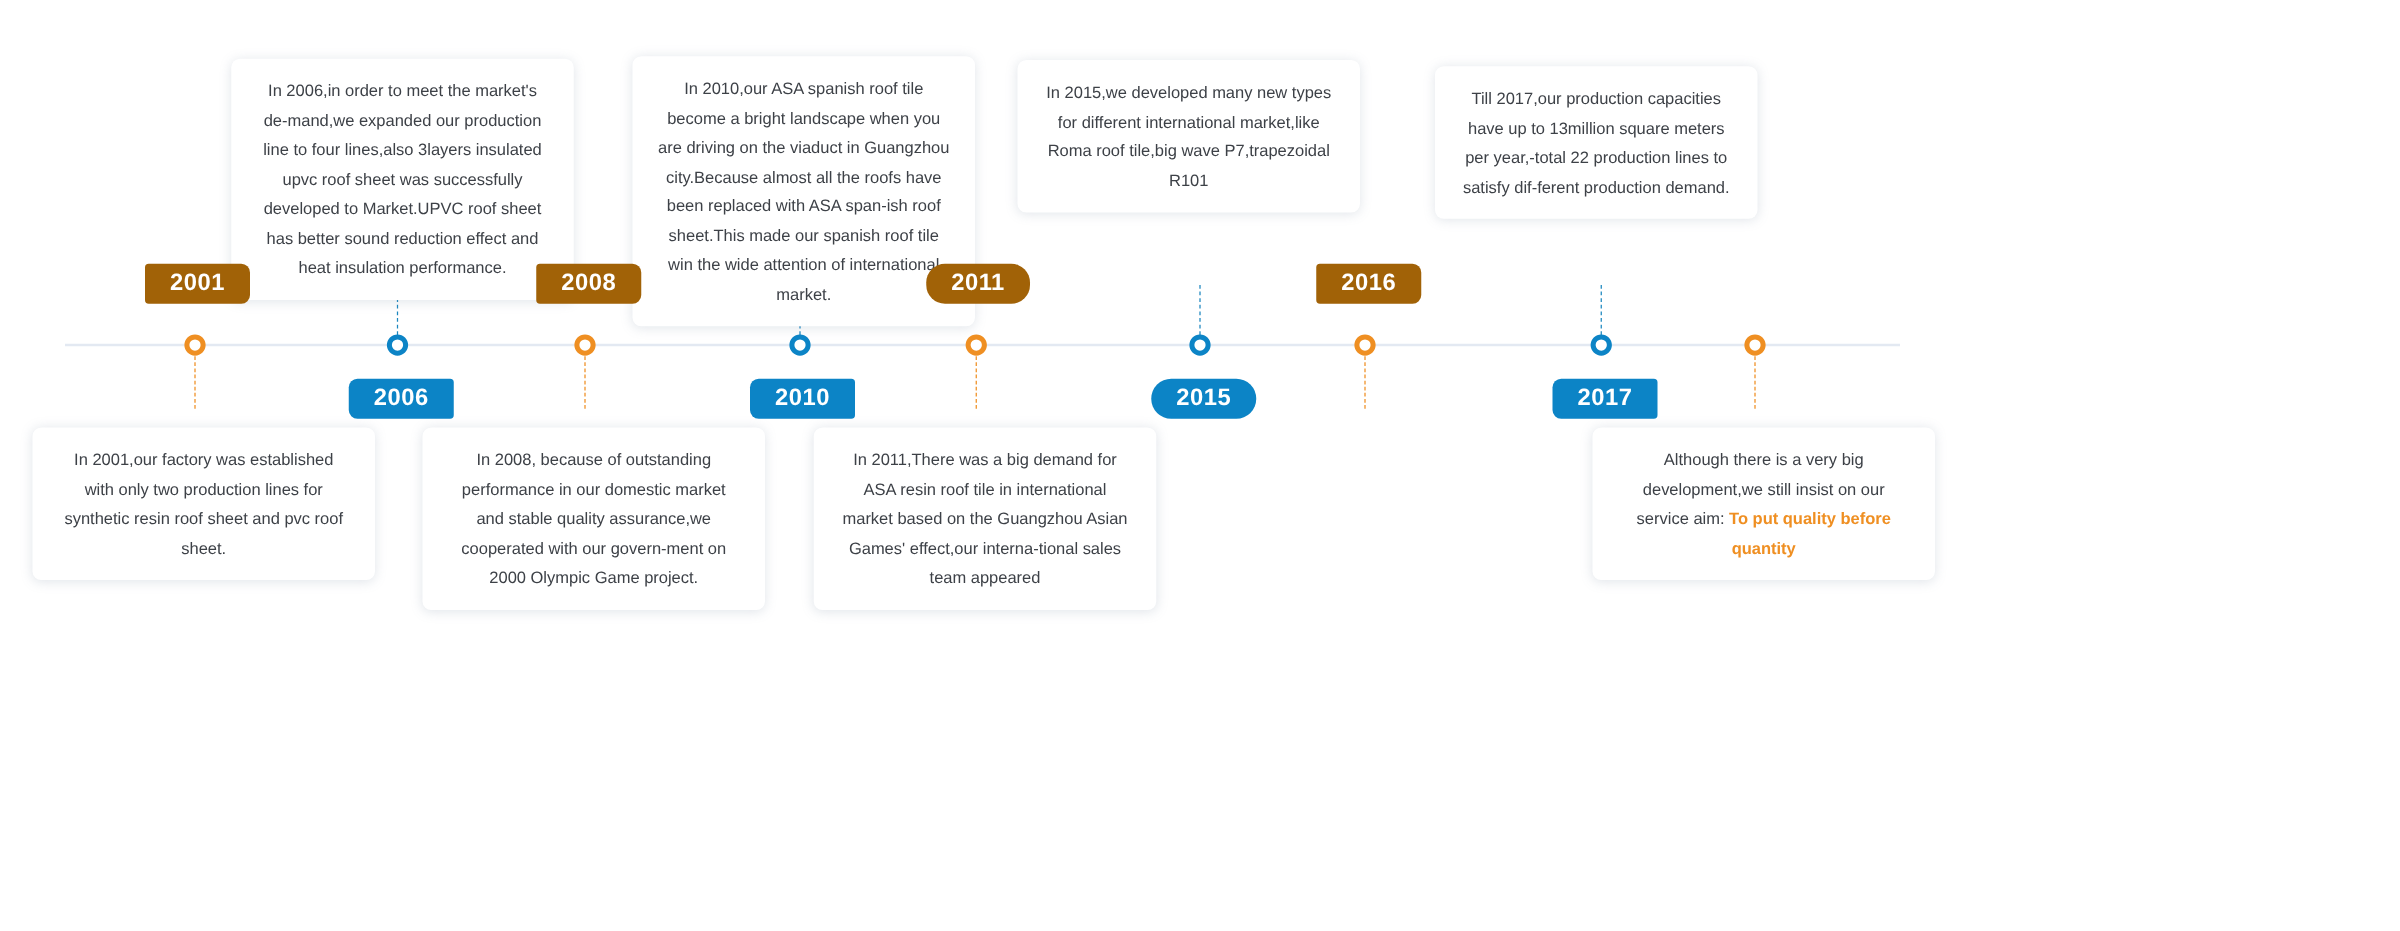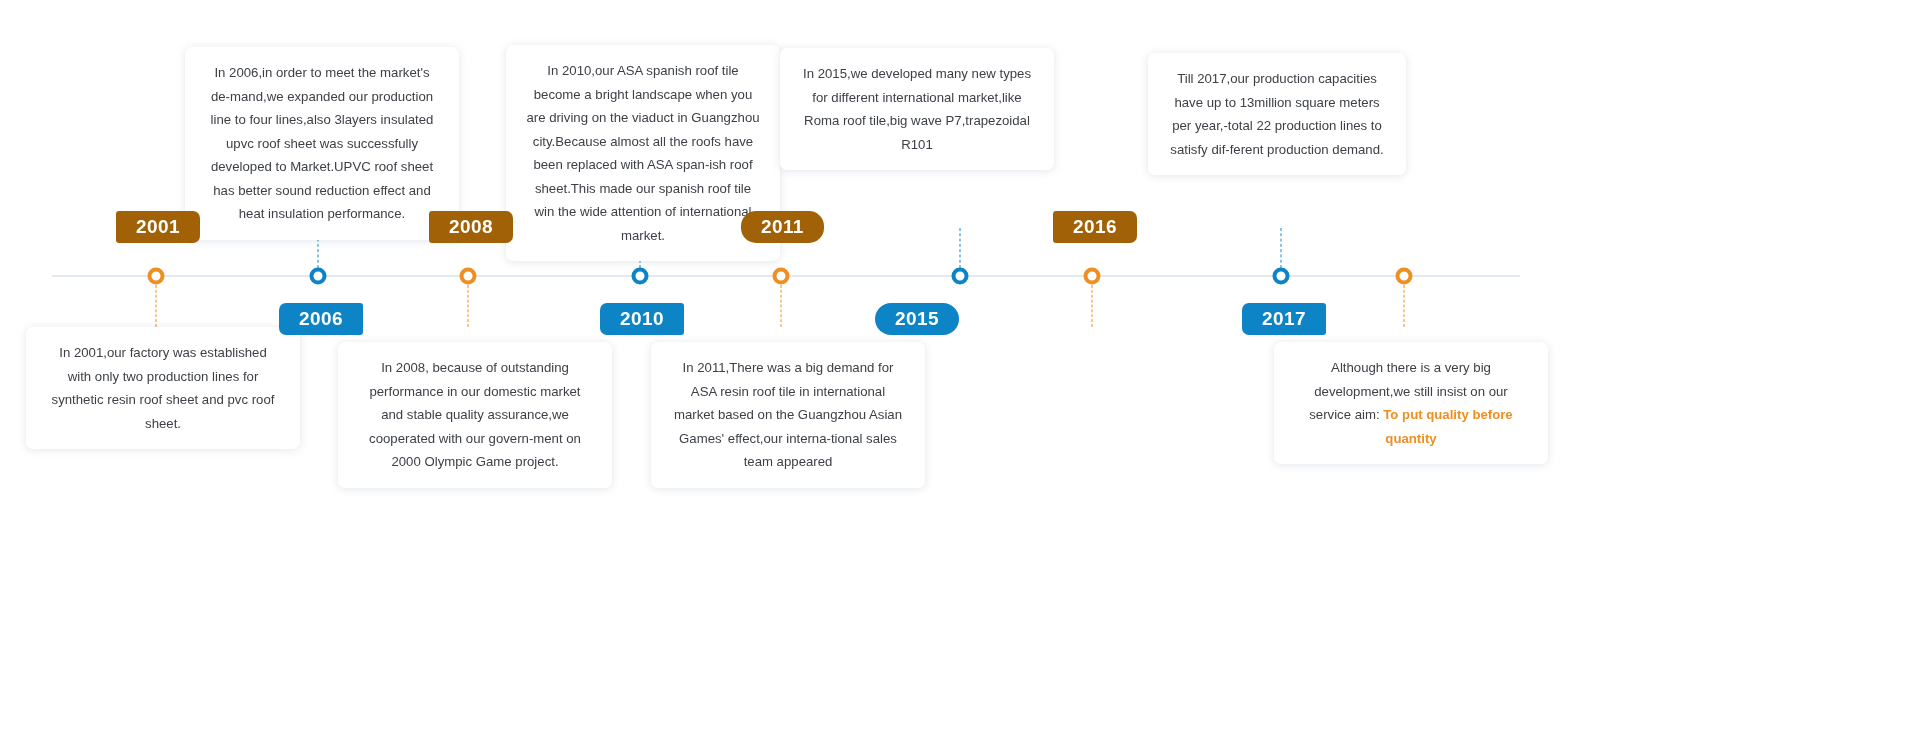--- a/index.html
+++ b/index.html
@@ -100,21 +100,21 @@
   <div class="axis-line"></div>
 
   <div class="card" style="left:185px; top:47px; width:274px;">
     <span>In 2006,in order to meet the market's de-mand,we expanded our production line to four lines,also 3layers insulated upvc roof sheet was successfully developed to Market.UPVC roof sheet has better sound reduction effect and heat insulation performance.</span>
   </div>
 
   <div class="card" style="left:506px; top:45px; width:274px;">
     <span>In 2010,our ASA spanish roof tile become a bright landscape when you are driving on the viaduct in Guangzhou city.Because almost all the roofs have been replaced with ASA span-ish roof sheet.This made our spanish roof tile win the wide attention of international market.</span>
   </div>
 
-  <div class="card" style="left:780px; top:48px; width:274px;">
+  <div class="card" style="left:814px; top:48px; width:274px;">
     <span>In 2015,we developed many new types for different international market,like Roma roof tile,big wave P7,trapezoidal R101</span>
   </div>
 
   <div class="card" style="left:1148px; top:53px; width:258px;">
     <span>Till 2017,our production capacities have up to 13million square meters per year,-total 22 production lines to satisfy dif-ferent production demand.</span>
   </div>
 
   <div class="connector blue" style="left:318px; top:228px; height:40px;"></div>
   <div class="connector blue" style="left:640px; top:228px; height:40px;"></div>
   <div class="connector blue" style="left:960px; top:228px; height:40px;"></div>
@@ -143,39 +143,39 @@
   </div>
 
   <div class="year-badge blue" style="left:279px; top:303px;text-align:right;">
     <span>2006</span>
   </div>
 
   <div class="year-badge blue" style="left:600px; top:303px;">
     <span>2010</span>
   </div>
 
-  <div class="year-badge blue" style="left:875px; top:303px;border-radius:16px;">
+  <div class="year-badge blue" style="left:921px; top:303px;border-radius:16px;">
     <span>2015</span>
   </div>
 
   <div class="year-badge blue" style="left:1242px; top:303px;">
     <span>2017</span>
   </div>
 
   <div class="marker orange" style="left:156px;"></div>
   <div class="marker blue" style="left:318px;"></div>
   <div class="marker orange" style="left:468px;"></div>
   <div class="marker blue" style="left:640px;"></div>
   <div class="marker orange" style="left:781px;"></div>
   <div class="marker blue" style="left:960px;"></div>
   <div class="marker orange" style="left:1092px;"></div>
   <div class="marker blue" style="left:1281px;"></div>
   <div class="marker orange" style="left:1404px;"></div>
 
-  <div class="card" style="left:26px; top:327px; width:274px;">
+  <div class="card" style="left:26px; top:342px; width:274px;">
     <span>In 2001,our factory was established with only two production lines for synthetic resin roof sheet and pvc roof sheet.</span>
   </div>
 
   <div class="card" style="left:338px; top:342px; width:274px;">
     <span>In 2008, because of outstanding performance in our domestic market and stable quality assurance,we cooperated with our govern-ment on 2000 Olympic Game project.</span>
   </div>
 
   <div class="card" style="left:651px; top:342px; width:274px;">
     <span>In 2011,There was a big demand for ASA resin roof tile in international market based on the Guangzhou Asian Games'  effect,our interna-tional sales team appeared</span>
   </div>

